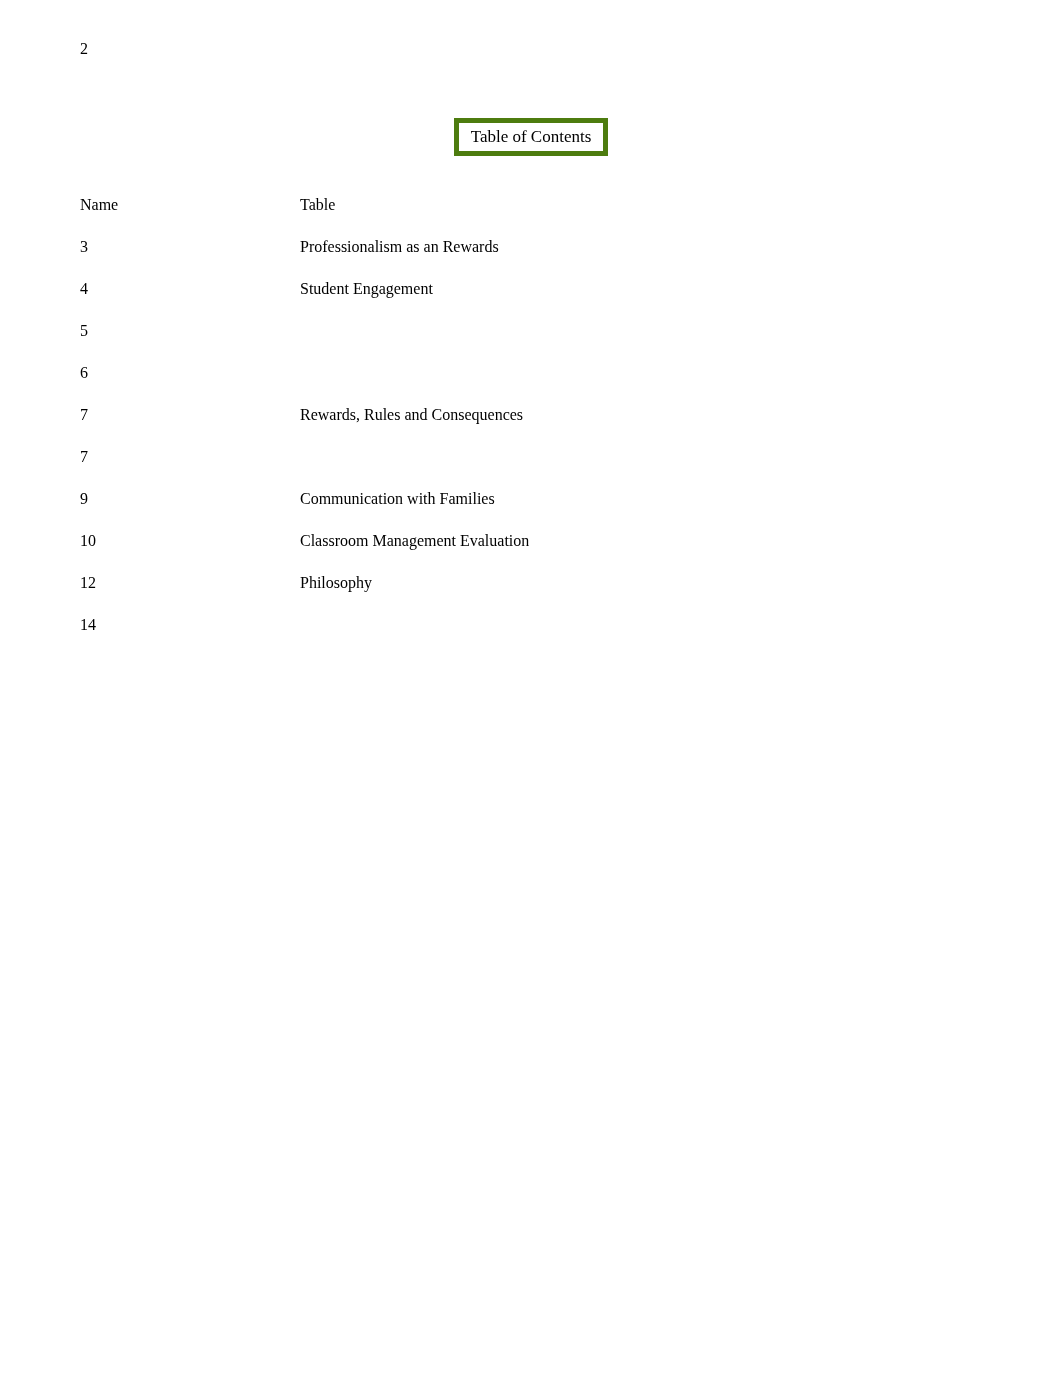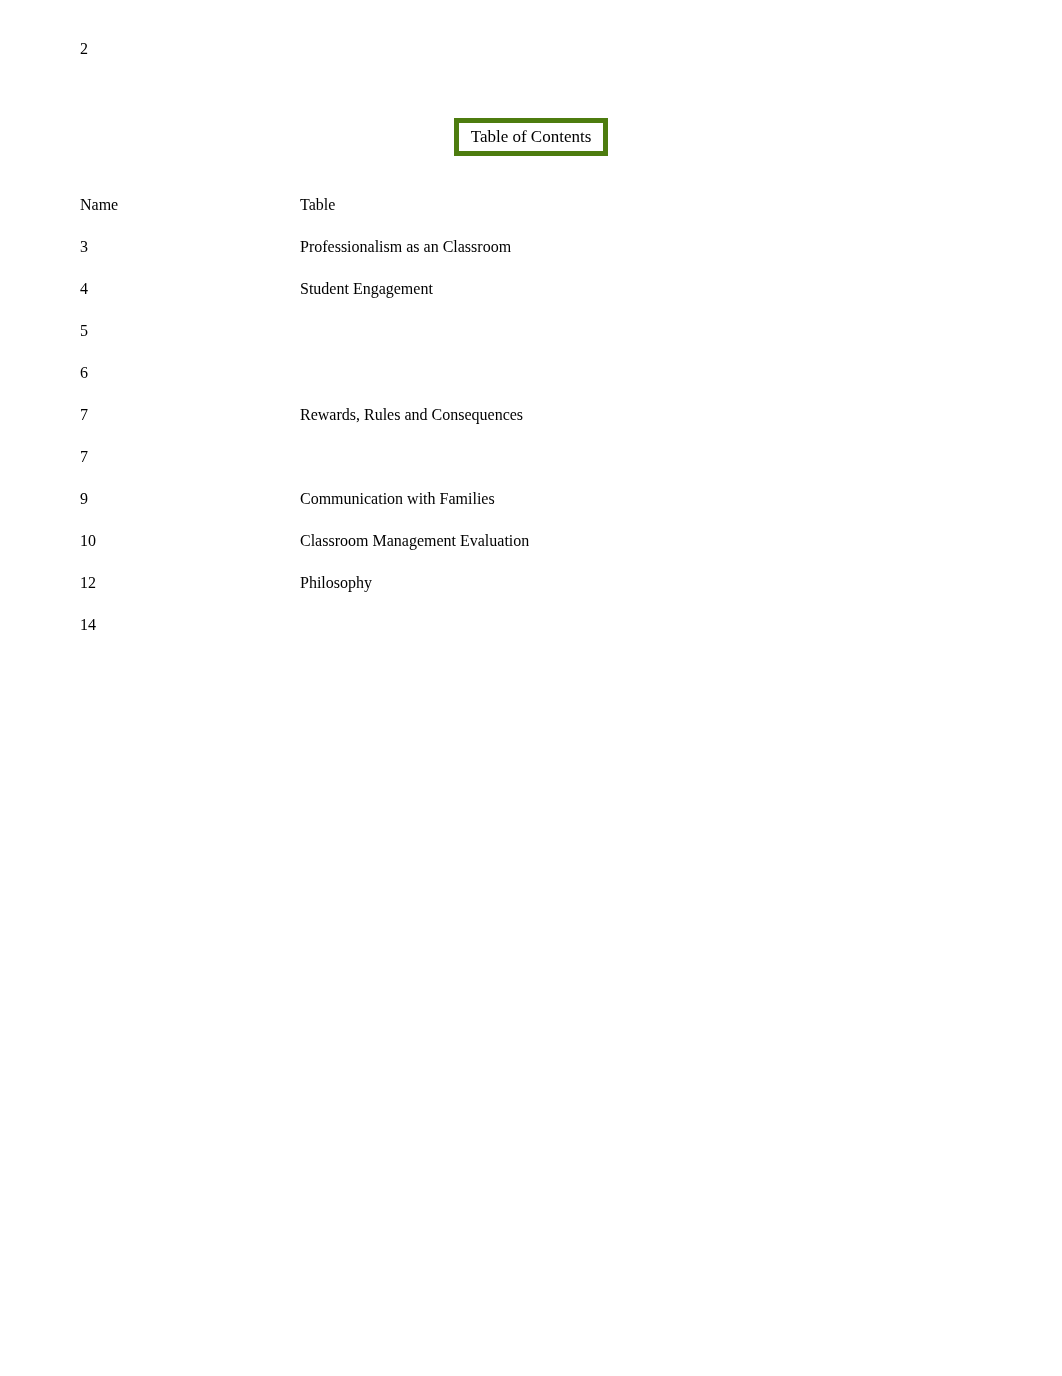--- a/index.html
+++ b/index.html
@@ -94,21 +94,21 @@
   <div class="toc-table">
 
     <div class="toc-header-row">
       <div class="toc-col-page">Name</div>
       <div class="toc-col-name">Table</div>
     </div>
 
     <div id="toc-rows-container">
         <div class="toc-row">
           <div class="toc-page-num">3</div>
-          <div class="toc-entry">Professionalism as an Classroom</div>
+          <div class="toc-entry">Professionalism as an Rewards</div>
         </div>
         <div class="toc-row">
           <div class="toc-page-num">4</div>
           <div class="toc-entry">Student Engagement</div>
         </div>
         <div class="toc-row">
           <div class="toc-page-num">5</div>
         </div>
         <div class="toc-row">
           <div class="toc-page-num">6</div>

